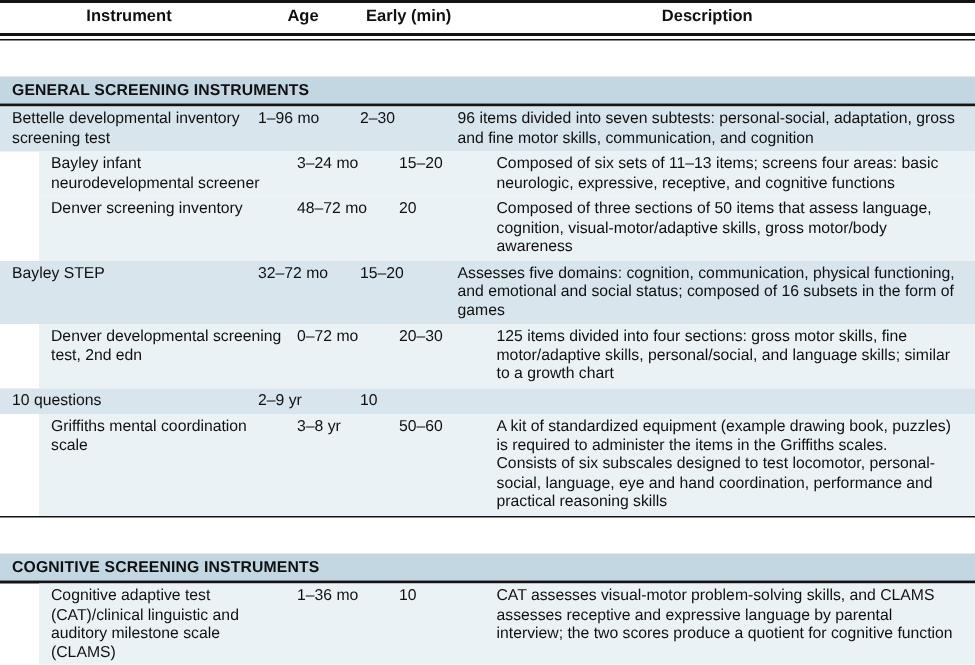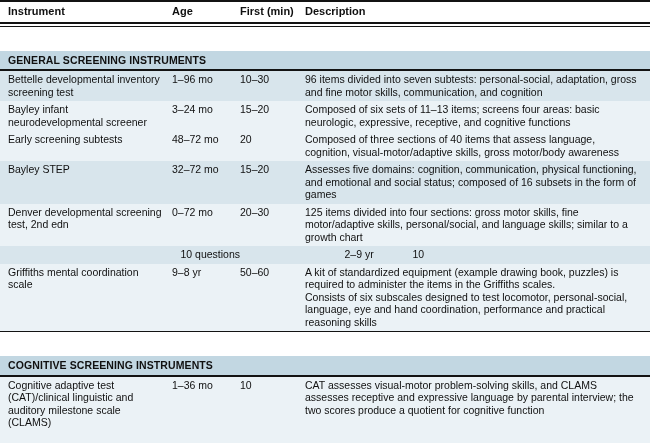--- a/index.html
+++ b/index.html
@@ -16,84 +16,85 @@
   .rule-thick { height: 2px; background: #131313; }
   .rule-thin  { height: 1px; background: #131313; }
   .gap { height: 2px; background: #ffffff; }
 
   .head-row {
     display: flex;
     background: #ffffff;
     font-weight: bold;
     font-size: 11px;
     padding: 3px 0 4px 0;
+    text-align: center;
   }
 
   .section-bar {
     background: var(--section-bar, #c2d7e2);
     font-weight: bold;
     font-size: 10.5px;
     padding: 3px 0 3px 8px;
     letter-spacing: 0.1px;
     margin-top: 24px;
   }
 
   .row { display: flex; padding: 2px 0 3px 0; }
-  .row.dark  { background: var(--stripe-dark, #d8e5ec); justify-content: center; }
-  .row.light { background: var(--stripe-light, #ebf2f6); }
+  .row.dark  { background: var(--stripe-dark, #d8e5ec); }
+  .row.light { background: var(--stripe-light, #ebf2f6); margin-left: 26px; }
 
   .c1 { width: 164px; padding-left: 8px;  box-sizing: border-box; flex: none; }
   .c2 { width: 68px;  padding-left: 8px;  box-sizing: border-box; flex: none; }
   .c3 { width: 73px;  padding-left: 8px;  box-sizing: border-box; flex: none; }
   .c4 { flex: 1; padding-right: 12px; box-sizing: border-box; white-space: pre-line; }
 </style>
 </head>
 <body>
 
 <div class="table">
   <div class="rule-thick"></div>
 
   <div class="head-row">
     <div class="c1">Instrument</div>
     <div class="c2">Age</div>
-    <div class="c3">First (min)</div>
+    <div class="c3">Early (min)</div>
     <div class="c4">Description</div>
   </div>
 
   <div class="rule-thick"></div>
   <div class="gap"></div>
 
   <div id="table-body">
   <div class="section">
     <div class="rule-thin"></div>
     <div class="section-bar">
       <span>GENERAL SCREENING INSTRUMENTS</span>
     </div>
     <div class="rule-thick"></div>
     <div class="section-rows">
   <div class="row dark">
     <div class="c1">Bettelle developmental inventory screening test</div>
     <div class="c2">1–96 mo</div>
-    <div class="c3">10–30</div>
+    <div class="c3">2–30</div>
     <div class="c4">96 items divided into seven subtests: personal-social, adaptation, gross and fine motor skills, communication, and cognition</div>
   </div>
 
   <div class="row light">
     <div class="c1">Bayley infant neurodevelopmental screener</div>
     <div class="c2">3–24 mo</div>
     <div class="c3">15–20</div>
     <div class="c4">Composed of six sets of 11–13 items; screens four areas: basic neurologic, expressive, receptive, and cognitive functions</div>
   </div>
 
 
   <div class="row light">
-    <div class="c1">Early screening subtests</div>
+    <div class="c1">Denver screening inventory</div>
     <div class="c2">48–72 mo</div>
     <div class="c3">20</div>
-    <div class="c4">Composed of three sections of 40 items that assess language, cognition, visual-motor/adaptive skills, gross motor/body awareness</div>
+    <div class="c4">Composed of three sections of 50 items that assess language, cognition, visual-motor/adaptive skills, gross motor/body awareness</div>
   </div>
 
   <div class="row dark">
     <div class="c1">Bayley STEP</div>
     <div class="c2">32–72 mo</div>
     <div class="c3">15–20</div>
     <div class="c4">Assesses five domains: cognition, communication, physical functioning, and emotional and social status; composed of 16 subsets in the form of games</div>
   </div>
 
   <div class="row light">
@@ -104,21 +105,21 @@
   </div>
 
   <div class="row dark">
     <div class="c1">10 questions</div>
     <div class="c2">2–9 yr</div>
     <div class="c3">10</div>
   </div>
 
   <div class="row light">
     <div class="c1">Griffiths mental coordination scale</div>
-    <div class="c2">9–8 yr</div>
+    <div class="c2">3–8 yr</div>
     <div class="c3">50–60</div>
     <div class="c4">A kit of standardized equipment (example drawing book, puzzles) is required to administer the items in the Griffiths scales.
 Consists of six subscales designed to test locomotor, personal-social, language, eye and hand coordination, performance and practical reasoning skills</div>
   </div>
 </div>
   </div>
 
   <div class="section">
     <div class="rule-thin"></div>
     <div class="section-bar">

